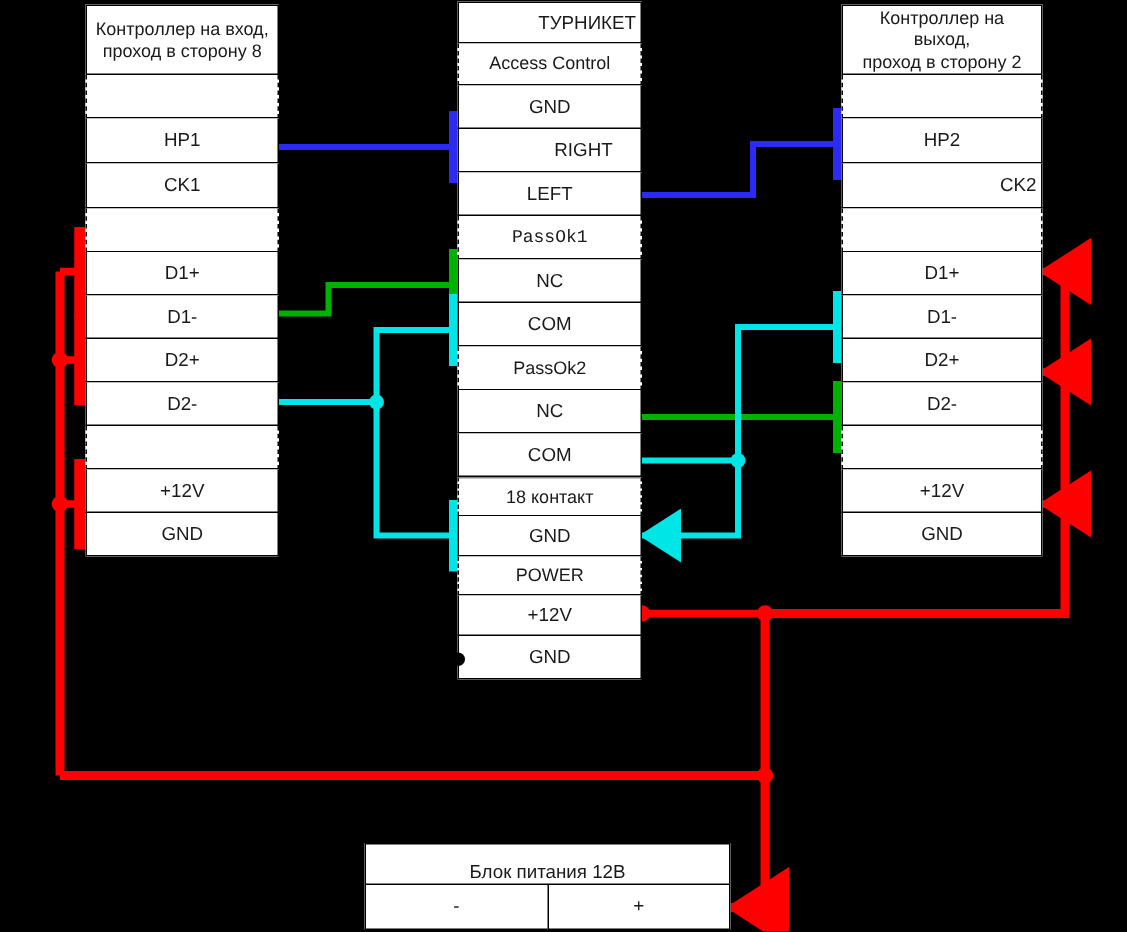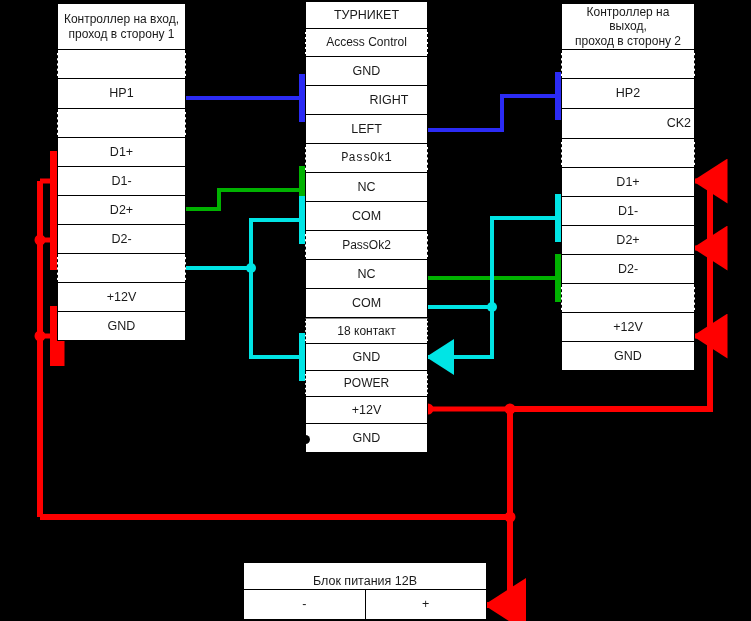--- a/index.html
+++ b/index.html
@@ -118,26 +118,29 @@
       <circle cx="710" cy="336" r="5.5" fill="#ff0000"></circle>
       <path d="M710,396 L710,409 L510,409" stroke="#ff0000" stroke-width="6" fill="none" stroke-linejoin="miter"></path>
     </g>
   </svg>
 
   <div class="dot-black" style="left:301px;top:435px;"></div>
 
   <div class="tbl" id="tbl-left" style="left:57px;top:3px;width:129px;">
     <div class="row first hdr" style="height:47px;flex-direction:column;">
       <span>Контроллер на вход,</span>
-      <span>проход в сторону 1</span>
+      <span>проход в сторону 8</span>
     </div>
     <div class="row blank" style="height:29px;"></div>
     <div class="row" style="height:30px;">
         <span>HP1</span>
       </div>
+    <div class="row" style="height:30px;">
+        <span>CK1</span>
+      </div>
     <div class="row blank" style="height:29px;"></div>
     <div class="row" style="height:29px;">
         <span>D1+</span>
       </div>
     <div class="row" style="height:29px;">
         <span>D1-</span>
       </div>
     <div class="row" style="height:29px;">
         <span>D2+</span>
       </div>
@@ -147,21 +150,21 @@
     <div class="row blank" style="height:29px;"></div>
     <div class="row" style="height:29px;">
         <span>+12V</span>
       </div>
     <div class="row" style="height:29px;">
         <span>GND</span>
       </div>
   </div>
 
   <div class="tbl" id="tbl-center" style="left:305px;top:1px;width:123px;">
-    <div class="row first" style="height:28px;">
+    <div class="row first" style="height:28px;justify-content:flex-end;">
         <span>ТУРНИКЕТ</span>
       </div>
     <div class="row sect" style="height:28px;">
         <span>Access Control</span>
       </div>
     <div class="row" style="height:29px;">
         <span>GND</span>
       </div>
     <div class="row" style="height:29px;padding-left:48px;">
         <span>RIGHT</span>

